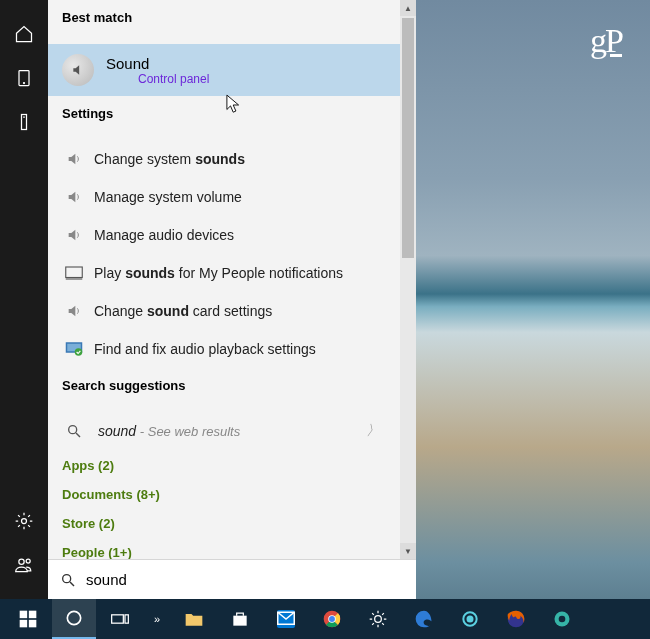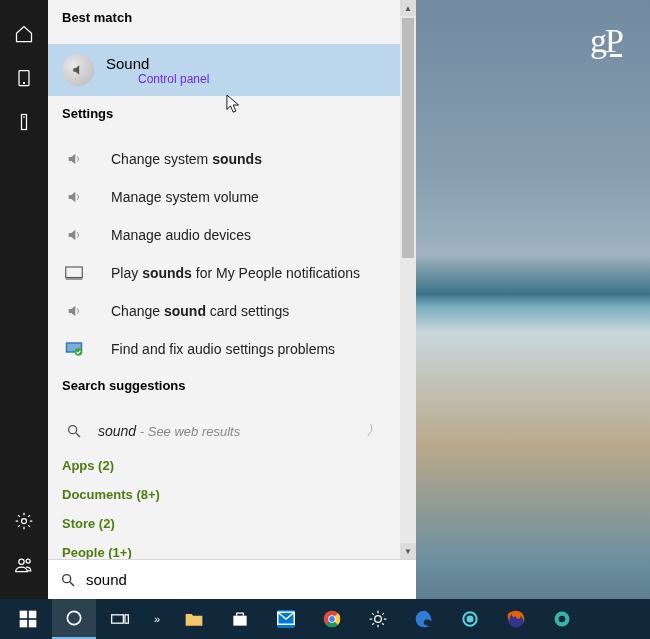--- a/index.html
+++ b/index.html
@@ -103,21 +103,21 @@
 }
 .cursor-img {
   position: absolute;
   left: 178px; top: 94px;
   width: 18px; height: 22px;
   z-index: 5;
   pointer-events: none;
 }
 .result-item {
   display: flex; align-items: center;
-  gap: 27px;
+  gap: 10px;
   padding: 9px 16px;
   font-size: 14px;
   color: #222;
   cursor: pointer;
 }
 .result-icon {
   width: 20px; height: 20px;
   display: flex; align-items: center; justify-content: center;
   flex: 0 0 20px;
 }
@@ -278,21 +278,21 @@
             </div>
             <div class="result-item">
               <span class="result-icon">
                 <svg width="18" height="16" viewBox="0 0 24 20">
                   <rect x="1" y="1" width="22" height="14" fill="#3a78b5"></rect>
                   <rect x="3" y="3" width="18" height="10" fill="#7aaed8"></rect>
                   <circle cx="18" cy="14" r="5" fill="#3fa33f"></circle>
                   <path d="M15.5 14l2 2 3-3.5" stroke="#fff" stroke-width="1.5" fill="none"></path>
                 </svg>
               </span>
-              <span class="result-label">Find and fix audio settings problems</span>
+              <span class="result-label">Find and fix audio playback settings</span>
             </div>
           </div>
 
         <div class="group-header">Search suggestions</div>
 
         <div class="result-item web-item">
           <div class="web-left">
             <span class="result-icon">
               <svg class="mag" viewBox="0 0 24 24" fill="none" stroke="#555" stroke-width="2">
                   <circle cx="10" cy="10" r="6"></circle>

